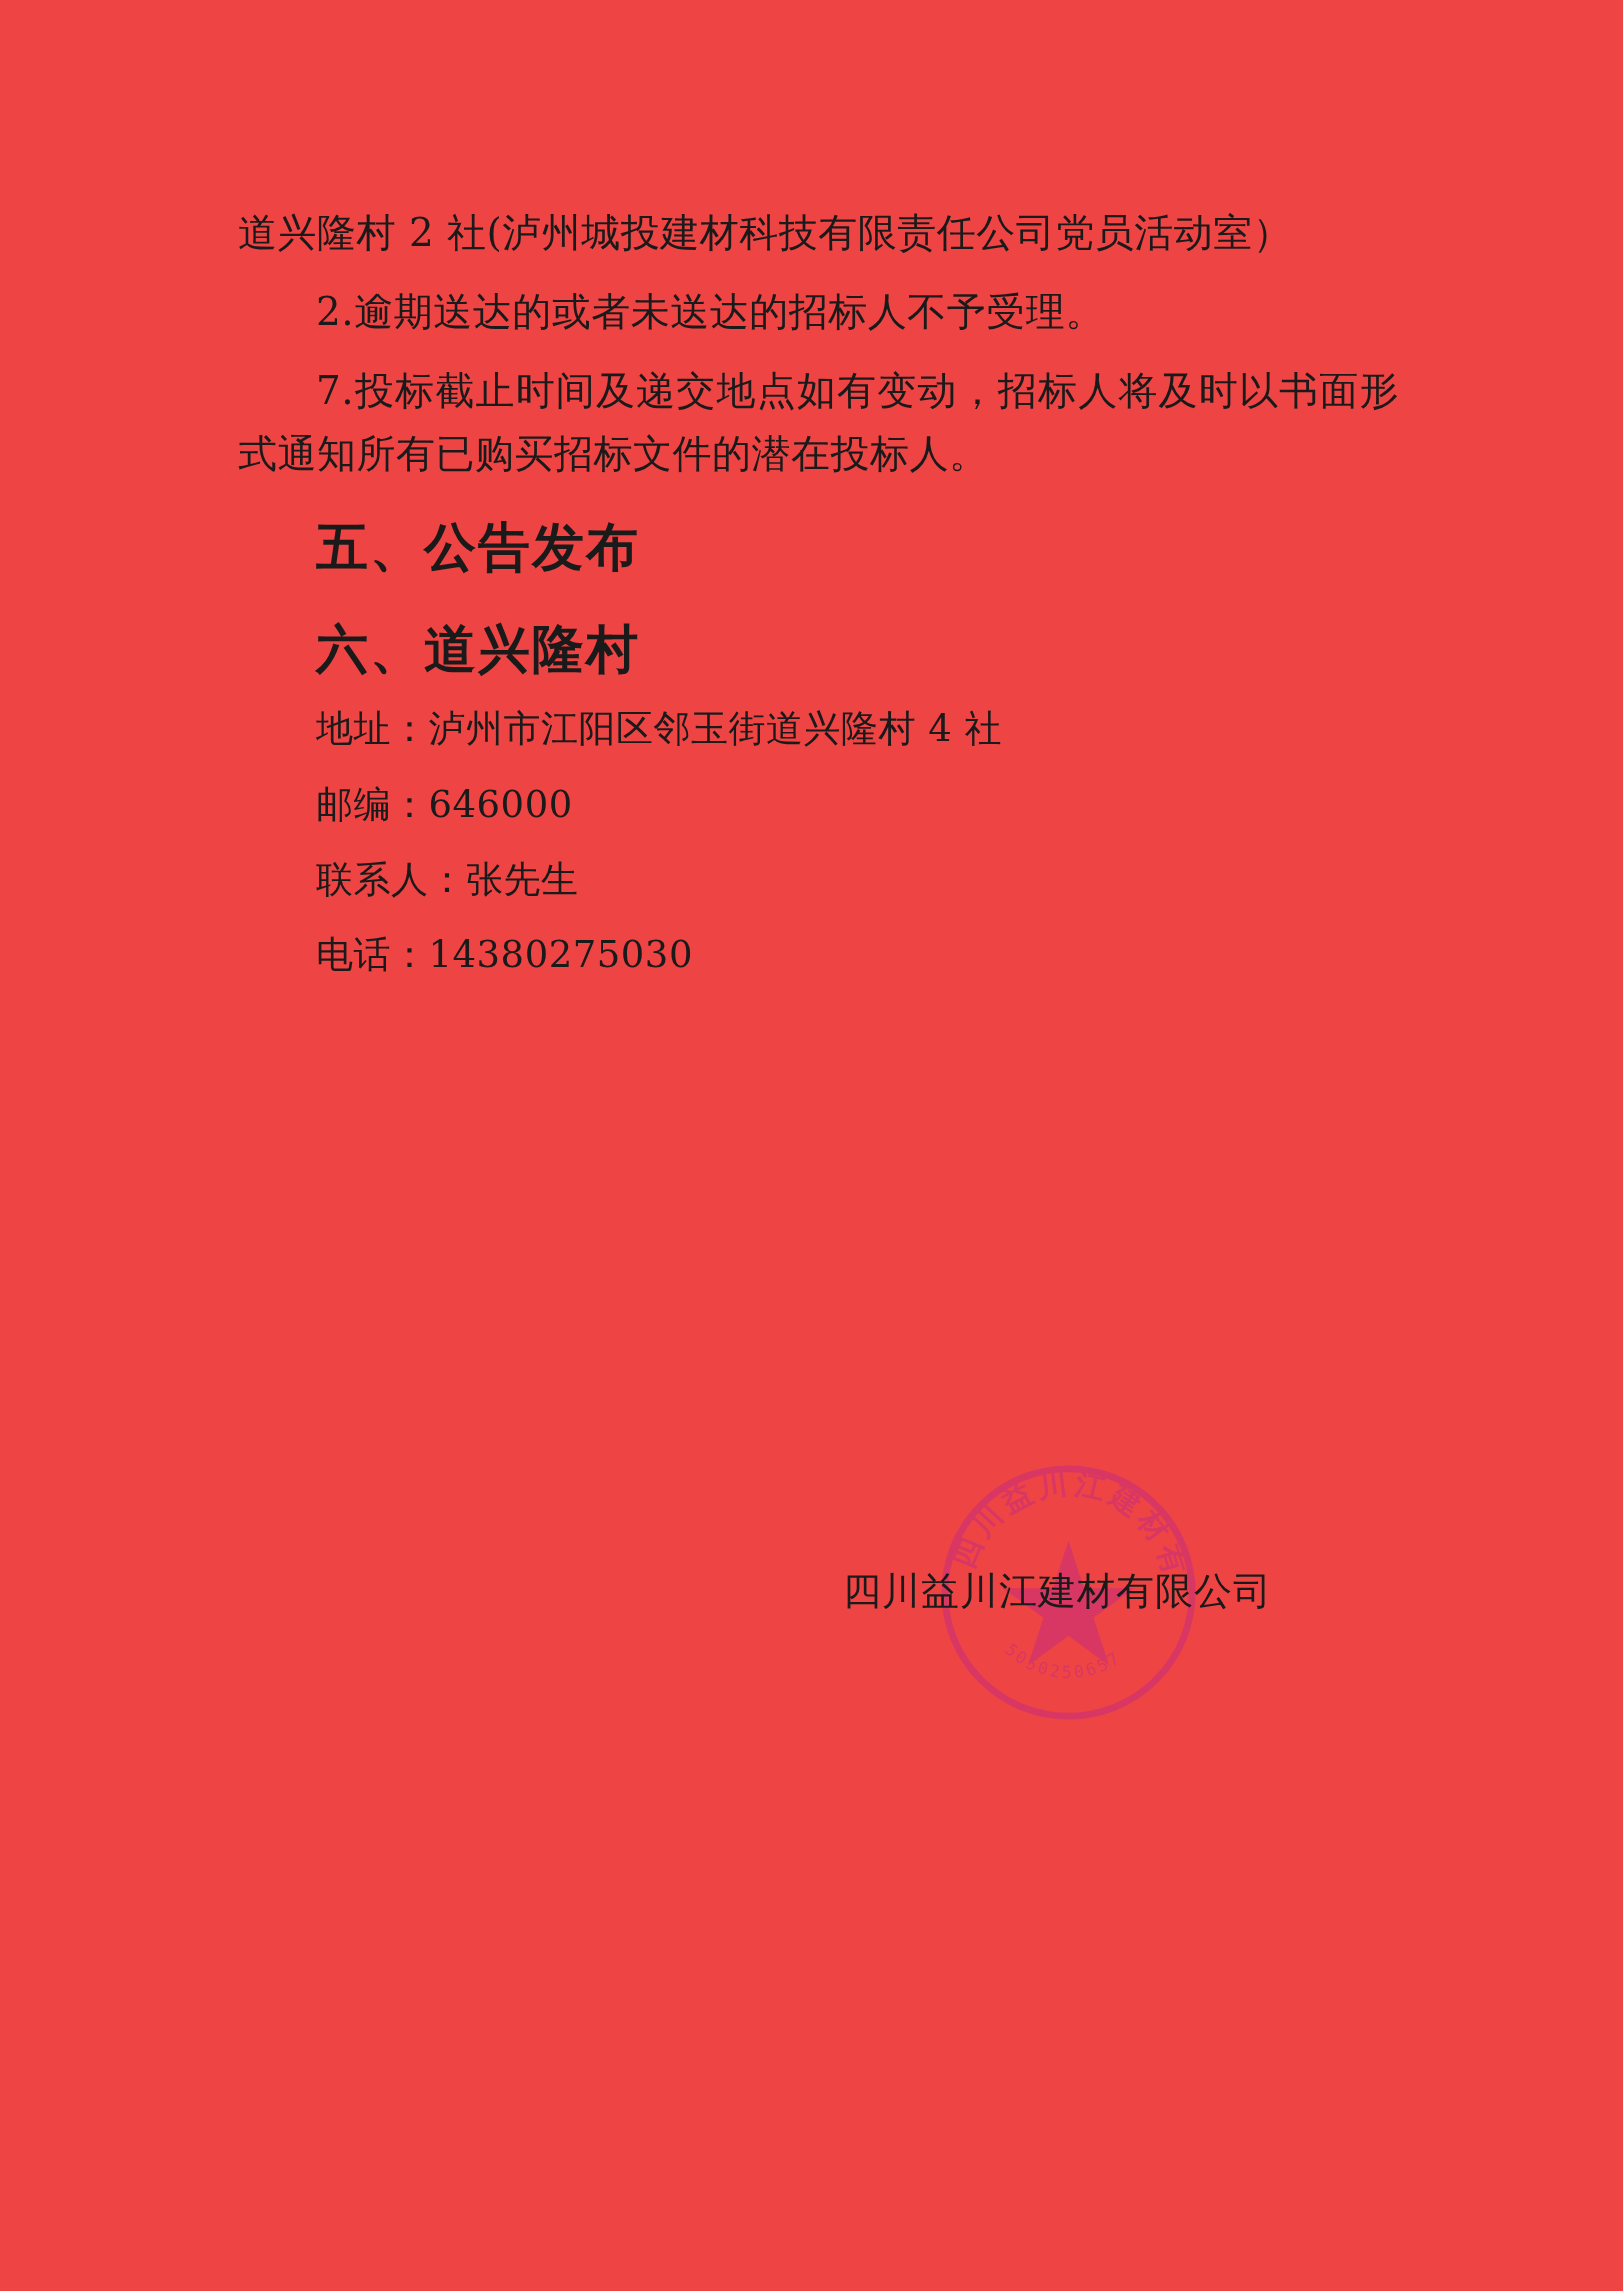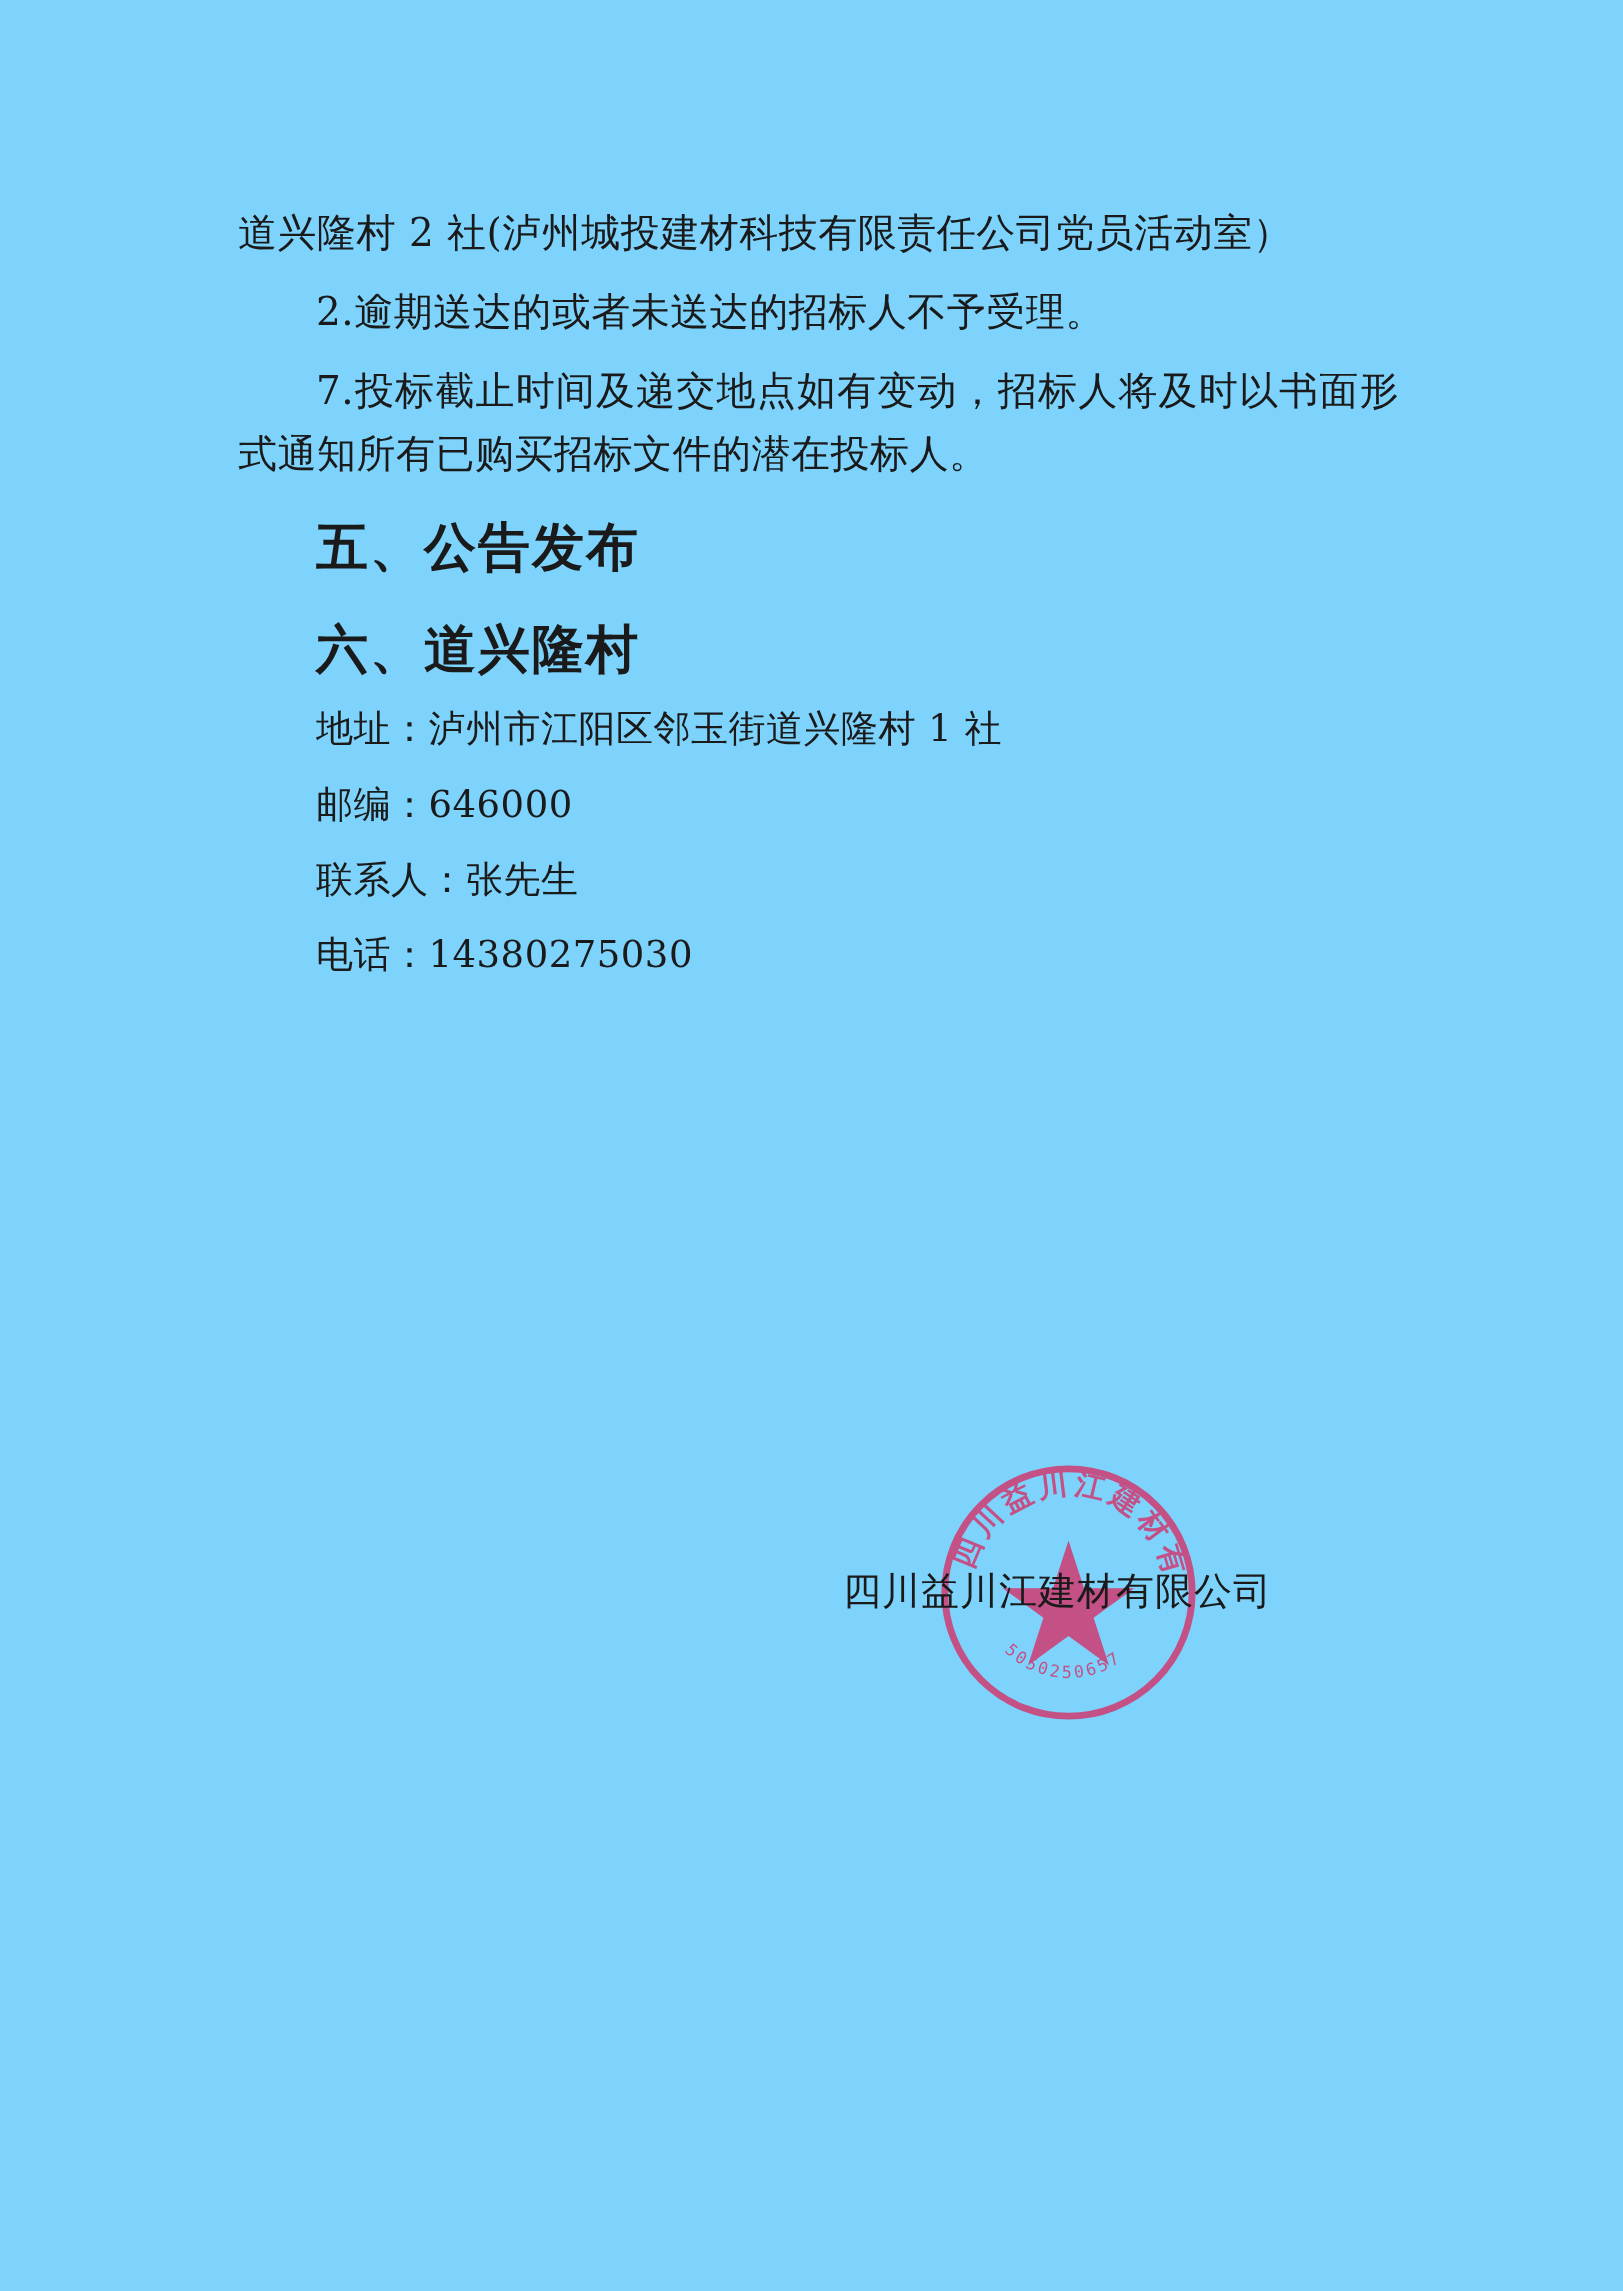--- a/index.html
+++ b/index.html
@@ -13,21 +13,21 @@
     position: relative;
     font-family: "DejaVu Serif", "Liberation Serif", serif;
     color: #1a1a1a;
     overflow: hidden;
   }
   .page {
     position: absolute;
     top: 0; left: 0;
     width: 1623px;
     height: 2292px;
-    background: #7dd3fc;
+    background: #ef4444;
   }
   .content {
     position: absolute;
     left: 238px;
     top: 201px;
     width: 1161px;
   }
   .para {
     font-size: 39px;
     line-height: 1.62;
@@ -103,21 +103,21 @@
 
     <p class="para indent">2.逾期送达的或者未送达的招标人不予受理。</p>
 
     <p class="para indent">7.投标截止时间及递交地点如有变动，招标人将及时以书面形式通知所有已购买招标文件的潜在投标人。</p>
 
     <h2 class="heading">五、公告发布</h2>
 
 
     <h2 class="heading">六、道兴隆村</h2>
 
-    <p class="contact-line">地址：泸州市江阳区邻玉街道兴隆村 1 社</p>
+    <p class="contact-line">地址：泸州市江阳区邻玉街道兴隆村 4 社</p>
     <p class="contact-line sp">邮编：646000</p>
     <p class="contact-line sp">联系人：张先生</p>
     <p class="contact-line sp">电话：14380275030</p>
 
   </div>
 
   <div class="seal">
     <svg width="265" height="265" viewBox="0 0 270 270" xmlns="http://www.w3.org/2000/svg">
       <defs>
         <path id="sealTopArc" d="M 35 135 A 100 100 0 0 1 235 135"></path>

